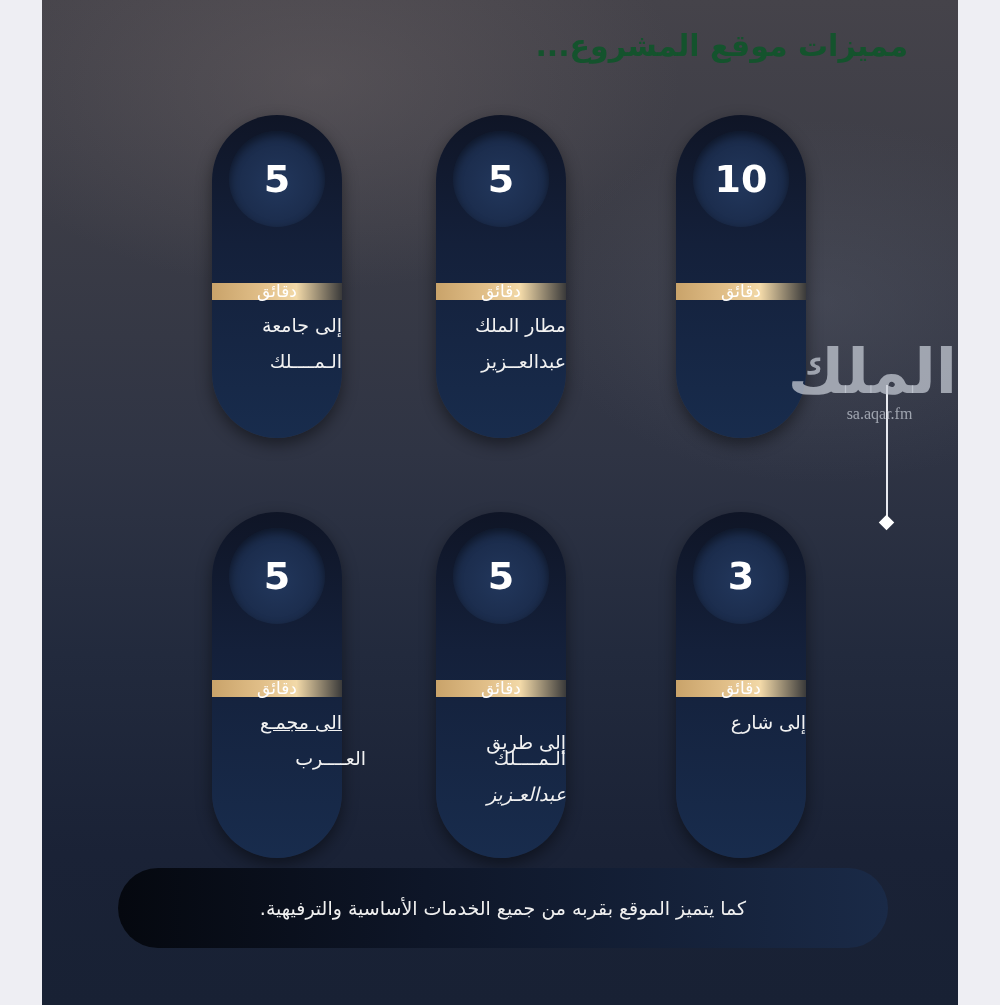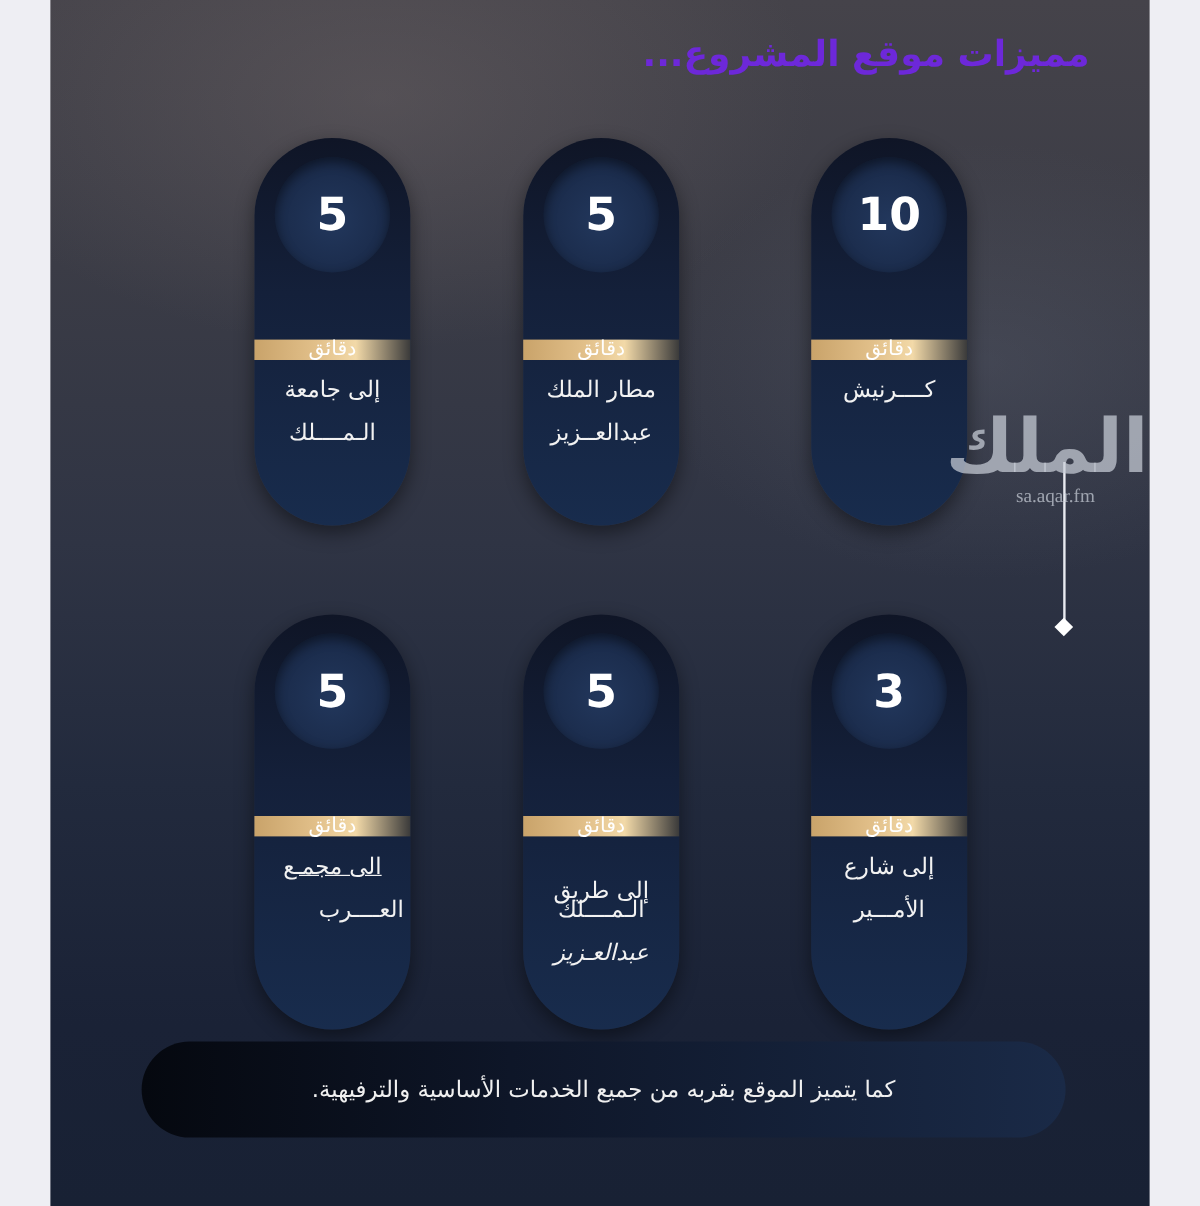--- a/index.html
+++ b/index.html
@@ -10,42 +10,42 @@
   }
   .panel {
     position:absolute; left:42px; top:0; width:916px; height:1005px;
     background:
       radial-gradient(ellipse 520px 300px at 30% 8%, rgba(120,110,110,0.35), rgba(0,0,0,0) 70%),
       radial-gradient(ellipse 400px 260px at 85% 30%, rgba(90,95,110,0.35), rgba(0,0,0,0) 70%),
       linear-gradient(180deg, #45434a 0%, #3b3c46 22%, #2f3444 45%, #222a3d 65%, #1a2236 85%, #182134 100%);
   }
   .title {
     position:absolute; right:92px; top:28px; direction:rtl;
-    color:#6d28d9; font-size:30px; font-weight:bold; letter-spacing:0.5px;
+    color:#14532d; font-size:30px; font-weight:bold; letter-spacing:0.5px;
   }
   .pill {
     position:absolute; width:130px; border-radius:65px;
     background: linear-gradient(180deg, #0f1526 0%, #14203a 40%, #182c4d 100%);
     box-shadow: 0 6px 16px rgba(0,0,0,0.45);
   }
   .pill .circle {
     position:absolute; left:17px; top:16px; width:96px; height:96px; border-radius:50%;
     background: radial-gradient(circle at 50% 55%, #22375c 0%, #1b2c4c 60%, #152240 100%);
     box-shadow: 0 4px 10px rgba(0,0,0,0.45) inset;
     display:flex; align-items:center; justify-content:center;
     color:#ffffff; font-size:38px; font-weight:bold;
   }
   .pill .band {
     position:absolute; left:0; width:130px; height:17px;
     background: linear-gradient(90deg, #c9a36a 0%, #e2c08a 40%, #f2d9a8 65%, #3a3a3a 100%);
     display:flex; align-items:center; justify-content:center;
     color:#ffffff; font-size:17px; direction:rtl; line-height:17px;text-align:right;
   }
   .pill .desc {
-    position:absolute; left:0; width:130px; text-align:center; direction:rtl;
+    position:absolute; left:0; width:130px; text-align:right; direction:rtl;
     color:#f2f2f2; font-size:19px; line-height:36px;
   }
   .watermark {
     position:absolute; left:802px; top:340px; width:155px; text-align:center;
     color:rgba(200,205,215,0.72);
   }
   .watermark .ar { font-size:62px; line-height:64px; direction:rtl; font-weight:bold; }
   .watermark .url { font-family:Liberation Serif, serif; font-size:16px; line-height:20px; }
   .vline { position:absolute; left:886px; top:385px; width:2px; height:138px; background:#e8eaf0; }
   .diamond {
@@ -62,42 +62,40 @@
 </head>
 <body>
 
 <div class="panel"></div>
 
 <div class="title">مميزات موقع  المشروع...</div>
 
 <div class="pill" style="left:676px; top:115px; height:323px;">
   <div class="circle">10</div>
   <div class="band" style="top:168px;">دقائق</div>
-  <div class="desc" style="top:192px;">كــــرنيش</div>
 </div>
 
 <div class="pill" style="left:436px; top:115px; height:323px;">
   <div class="circle">5</div>
   <div class="band" style="top:168px;">دقائق</div>
   <div class="desc" style="top:192px;">مطار الملك</div>
   <div class="desc" style="top:228px;">عبدالعــزيز</div>
 </div>
 
 <div class="pill" style="left:212px; top:115px; height:323px;">
   <div class="circle">5</div>
   <div class="band" style="top:168px;">دقائق</div>
   <div class="desc" style="top:192px;">إلى جامعة</div>
   <div class="desc" style="top:228px;">الـمــــلك</div>
 </div>
 
 <div class="pill" style="left:676px; top:512px; height:346px;">
   <div class="circle">3</div>
   <div class="band" style="top:168px;">دقائق</div>
   <div class="desc" style="top:192px;">إلى شارع</div>
-  <div class="desc" style="top:228px;">الأمـــير</div>
 </div>
 
 <div class="pill" style="left:436px; top:512px; height:346px;">
   <div class="circle">5</div>
   <div class="band" style="top:168px;">دقائق</div>
   <div class="desc" style="top:192px;margin-top:20px;">إلى طريق</div>
   <div class="desc" style="top:228px;">الـمــــلك</div>
   <div class="desc" style="top:264px;font-style:italic;">عبدالعـزيز</div>
 </div>
 

